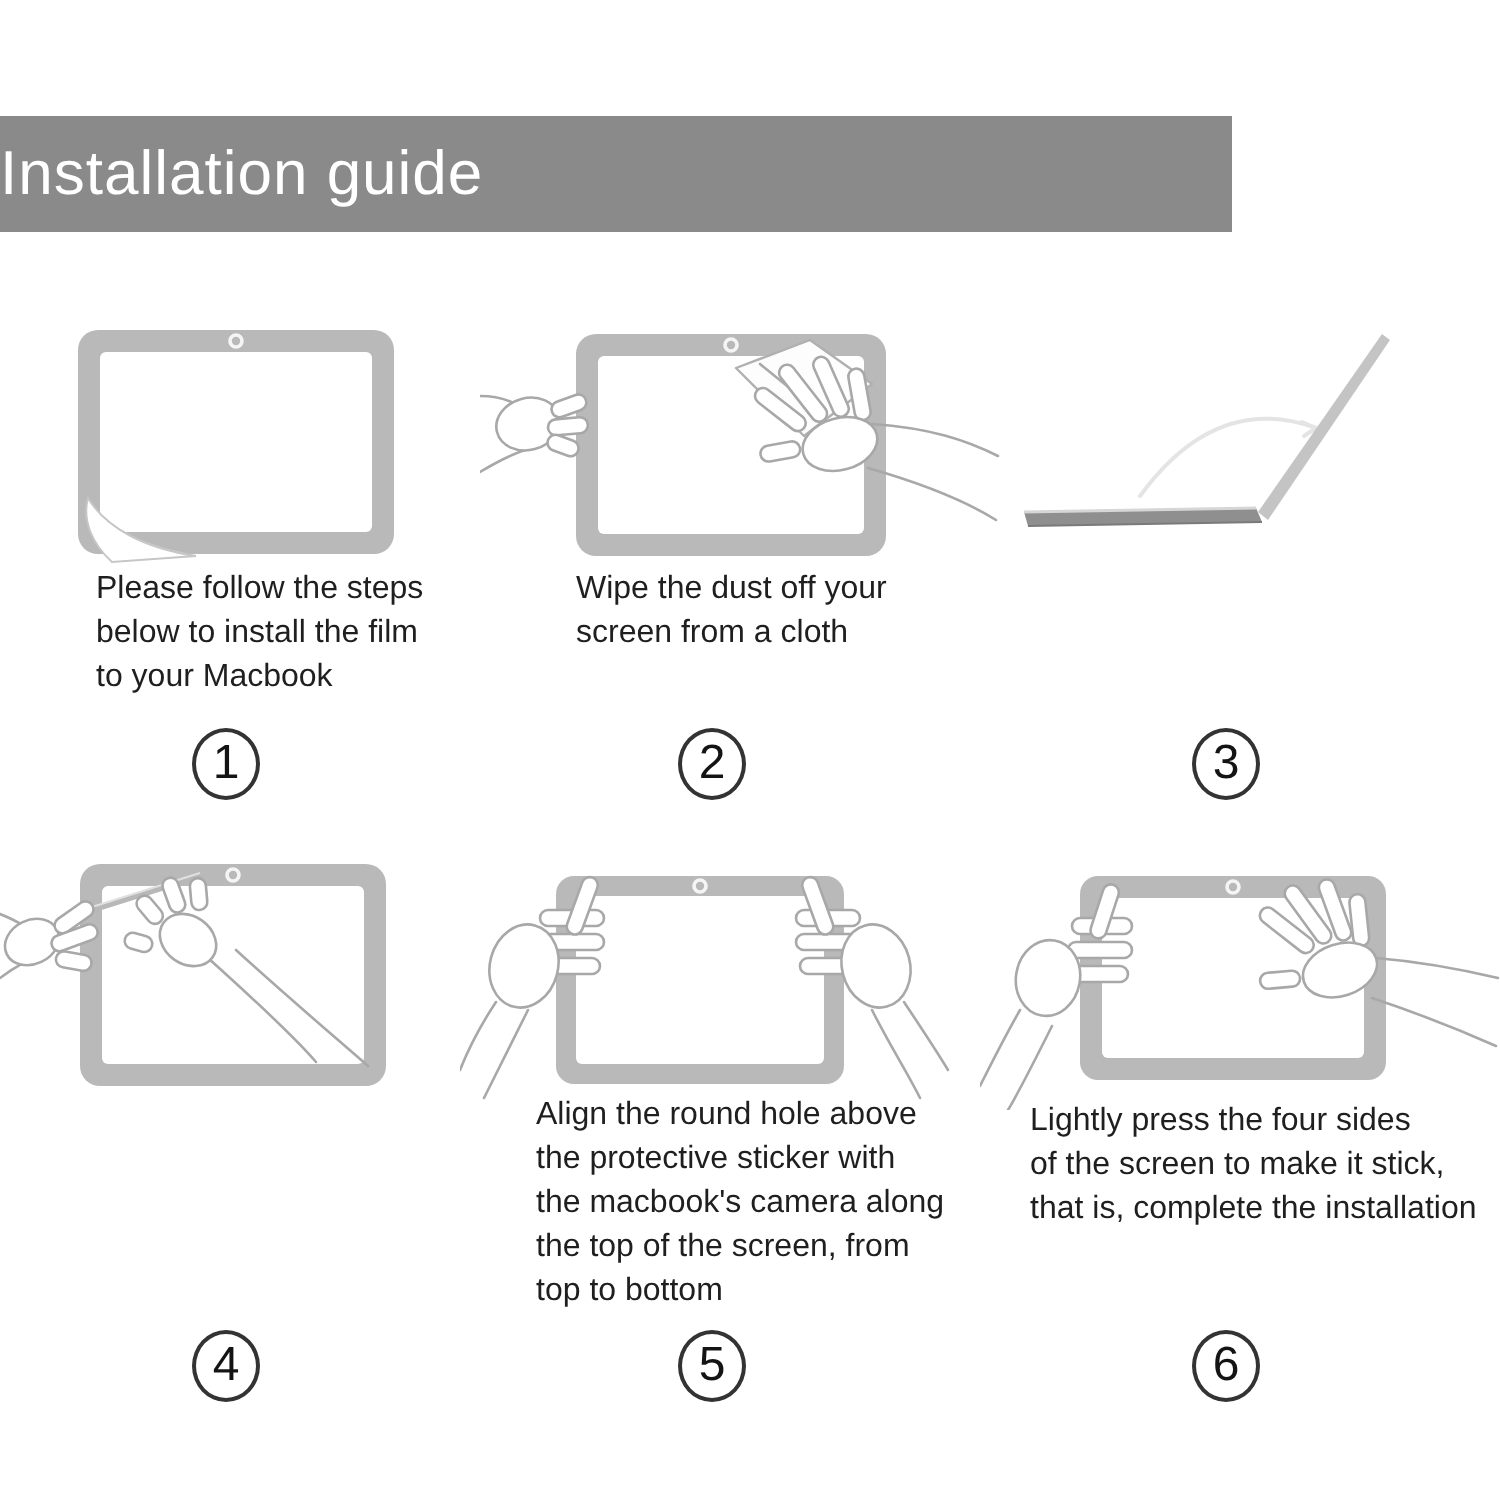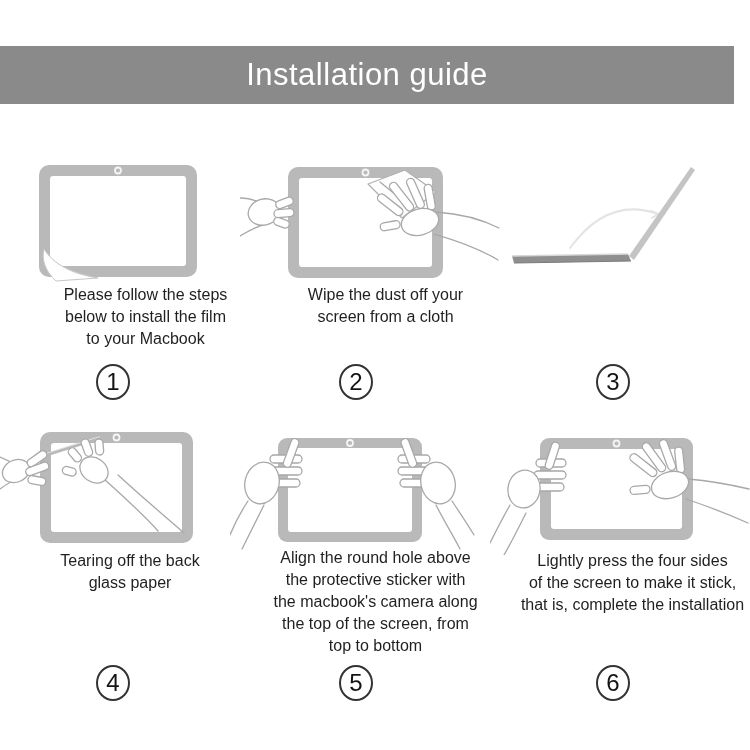--- a/index.html
+++ b/index.html
@@ -2,26 +2,26 @@
 <html style="--banner_bg: #8a8a8a; --banner_text: #ffffff; --frame_gray: #b9b9b9; --hand_line: #a8a8a8; --body_text: #1f1f1f; --circle_stroke: #333333;"><head>
 <meta charset="utf-8">
 <style>
   :root{
     --banner_bg:#8a8a8a; --banner_text:#ffffff; --frame_gray:#b9b9b9;
     --hand_line:#a8a8a8; --body_text:#1f1f1f; --circle_stroke:#333333;
   }
   html,body{margin:0;padding:0;background:#ffffff;}
   .page{position:relative;width:750px;height:750px;background:#ffffff;
         font-family:"Liberation Sans", sans-serif;overflow:hidden;}
-  .banner{position:absolute;left:0;top:46px;width:734px;height:58px;
-          background:var(--banner_bg);display:flex;align-items:center;justify-content:center;}
+  .banner{position:absolute;left:0;top:58px;width:616px;height:58px;
+          background:var(--banner_bg);display:flex;align-items:center;}
   .banner h1{margin:0;color:var(--banner_text);font-size:31px;font-weight:400;letter-spacing:.5px;}
   .illus{position:absolute;}
   .step-text{position:absolute;margin:0;font-size:16px;line-height:22px;
-             color:var(--body_text);white-space:pre-line;text-align:center;}
+             color:var(--body_text);white-space:pre-line;}
   .num-circle{position:absolute;width:34px;height:36px;border:2px solid var(--circle_stroke);
               border-radius:50%;display:flex;align-items:center;justify-content:center;
               font-size:24px;color:#141414;box-sizing:border-box;background:#fff;}
   
   .frame{fill:var(--frame_gray);}
   .screen{fill:#ffffff;}
   .camera{fill:none;stroke:#f5f5f5;stroke-width:1.8;}
   .hand{fill:#ffffff;stroke:var(--hand_line);stroke-width:1.3;}
   .handline{fill:none;stroke:var(--hand_line);stroke-width:1.3;stroke-linecap:round;}
   .cloth{fill:#fdfdfd;stroke:#b0b0b0;stroke-width:1.2;stroke-linejoin:round;}
@@ -192,22 +192,20 @@
       <ellipse class="hand" cx="180" cy="60" rx="19" ry="13" transform="rotate(-18 180 60)"></ellipse>
       <rect class="hand" x="-4" y="-20" width="8" height="20" rx="4" transform="translate(160,64) rotate(-95)"></rect>
     </g>
   </svg>
 
   <p class="step-text t1">Please follow the steps
 below to install the film
 to your Macbook</p>
   <p class="step-text t2">Wipe the dust off your
 screen from a cloth</p>
-  <p class="step-text t4">Tearing off the back
-glass paper</p>
   <p class="step-text t5">Align the round hole above
 the protective sticker with
 the macbook's camera along
 the top of the screen, from
 top to bottom</p>
   <p class="step-text t6">Lightly press the four sides
 of the screen to make it stick,
 that is, complete the installation</p>
 
   <span class="num-circle n1">1</span>

